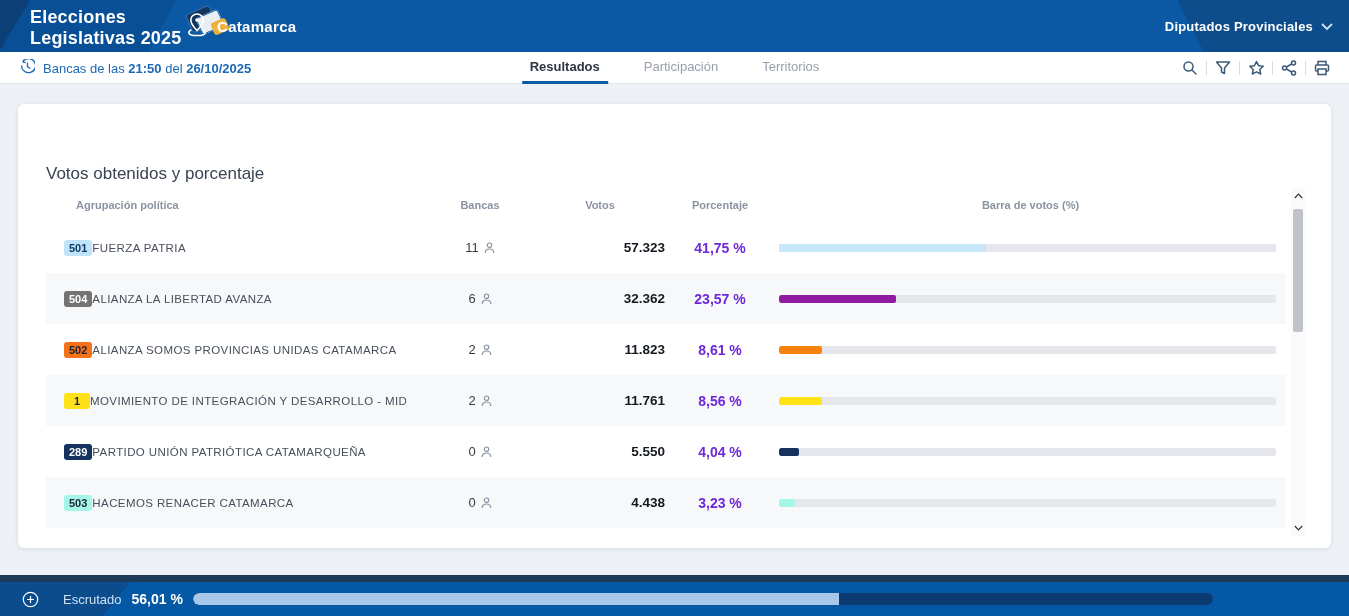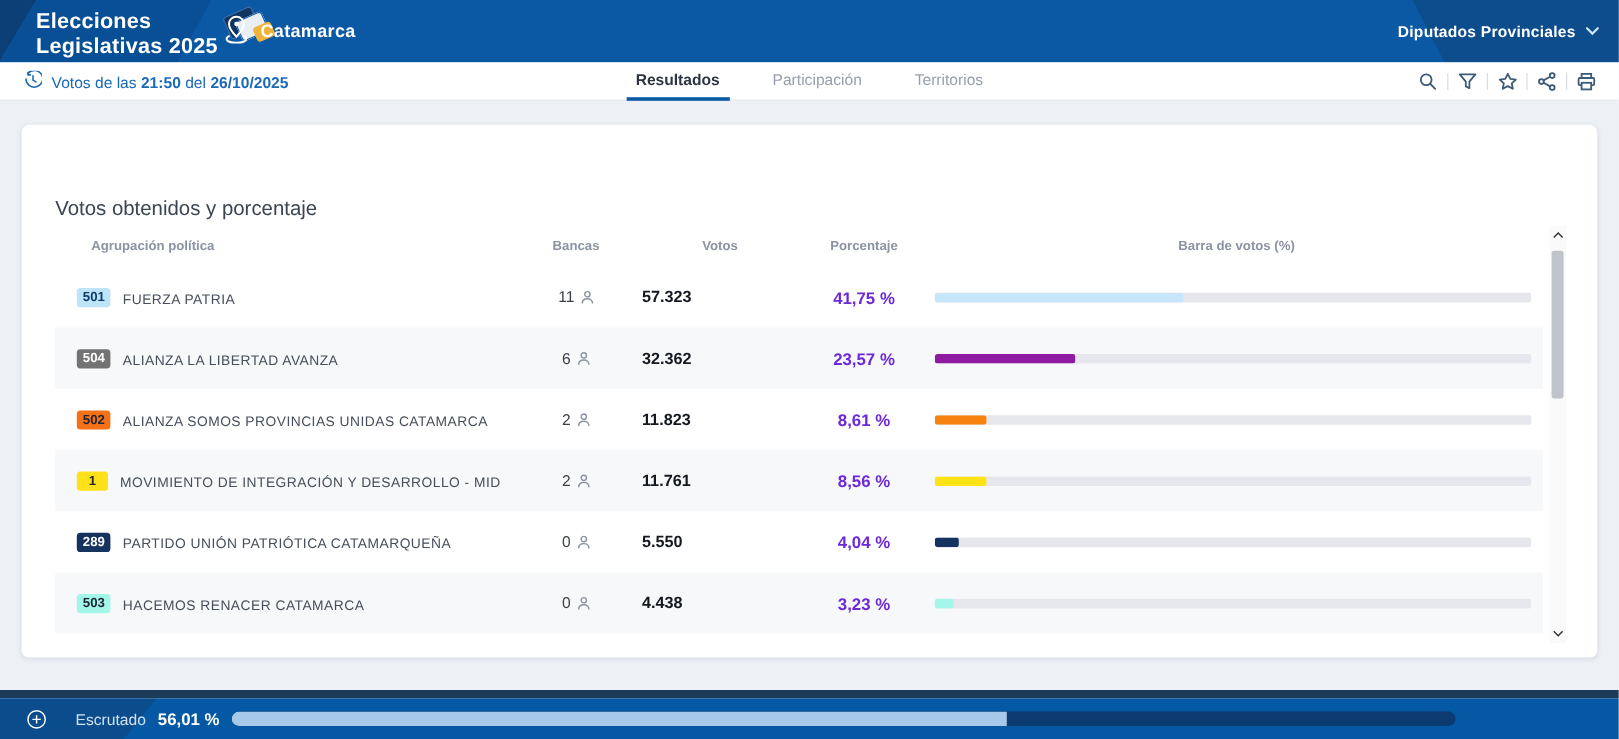--- a/index.html
+++ b/index.html
@@ -38,25 +38,25 @@
   
   .card { position:absolute; top:104px; left:18px; width:1313px; height:444px; background:#fff; border-radius:6px; box-shadow:0 1px 4px rgba(20,40,80,.10); }
   .card-title { font-family:"DejaVu Serif", serif; font-weight:bold; font-size:21px; color:#20242e; position:absolute; top:26px; left:28px; }
   .card-subtitle { position:absolute; top:60px; left:28px; font-size:17px; color:#3a4452; }
 
   
   .tablewrap { position:absolute; top:84px; left:28px; right:45px; }
   .thead { display:flex; align-items:center; height:34px; font-size:11px; font-weight:bold; color:#8b93a2; }
   .trow { display:flex; align-items:center; height:51px; }
   .trow:nth-child(odd) { background:#f7f8fa; }
-  .c-name { width:379px; display:flex; align-items:flex-end; gap:10px; padding-left:18px; }
+  .c-name { width:379px; display:flex; align-items:center; padding-left:18px; }
   .h-name { width:379px; padding-left:30px; }
   .c-bancas { width:110px; display:flex; align-items:center; justify-content:center; gap:5px; font-size:13px; color:#3a4049; }
   .h-bancas { width:110px; text-align:center; }
-  .c-votos { width:130px; text-align:left; font-weight:bold; font-size:13.5px; color:#14181f; }
+  .c-votos { width:130px; text-align:right; font-weight:bold; font-size:13.5px; color:#14181f; }
   .h-votos { width:130px; text-align:center; }
   .c-pct { width:110px; text-align:center; font-weight:bold; font-size:14px; color:#6d28d9; }
   .h-pct { width:110px; text-align:center; }
   .c-bar { flex:1; padding:0 10px 0 4px; }
   .h-bar { flex:1; text-align:center; }
   .badge { min-width:26px; padding:2px 5px; border-radius:3px; font-size:11px; font-weight:bold; text-align:center; }
   .pname { font-size:11.5px; color:#474f5c; letter-spacing:.4px; }
   .bar-track { height:8px; background:#e6e7ec; border-radius:2px; overflow:hidden; }
   .bar-fill { height:8px; border-radius:2px; }
 
@@ -121,21 +121,21 @@
 
 <div class="subheader">
   <div class="data-time">
     <span>
       <svg width="15" height="15" viewBox="0 0 15 15" fill="none" stroke="#1a69b6" stroke-width="1.3">
         <path d="M3.2 2.2 A7 7 0 1 1 1.6 6.5"></path>
         <path d="M3.4 0.8 L3.2 3.4 L5.8 3.4" stroke-linejoin="round"></path>
         <path d="M7.5 4.2 L7.5 7.8 L10 9.2" stroke-linecap="round"></path>
       </svg>
     </span>
-    <span><span>Votos de las</span> <b>21:50</b> <span>del</span> <b>26/10/2025</b></span>
+    <span><span>Bancas de las</span> <b>21:50</b> <span>del</span> <b>26/10/2025</b></span>
   </div>
 
   <div class="tabs">
     <div class="tab active">Resultados</div>
     <div class="tab">Participación</div>
     <div class="tab">Territorios</div>
   </div>
 
   <div class="action-icons">
     <span class="aicon">

